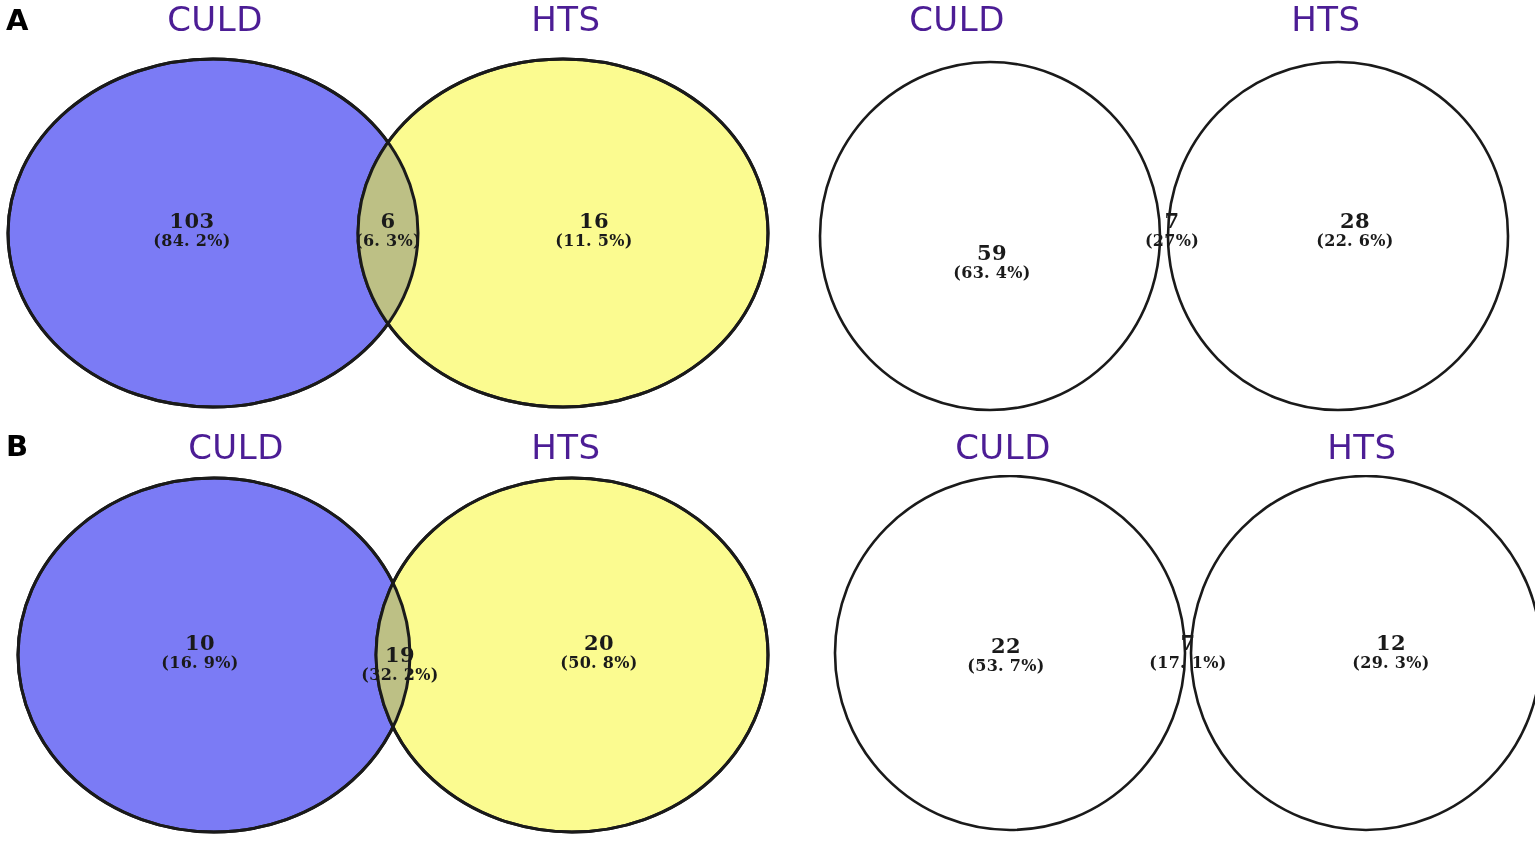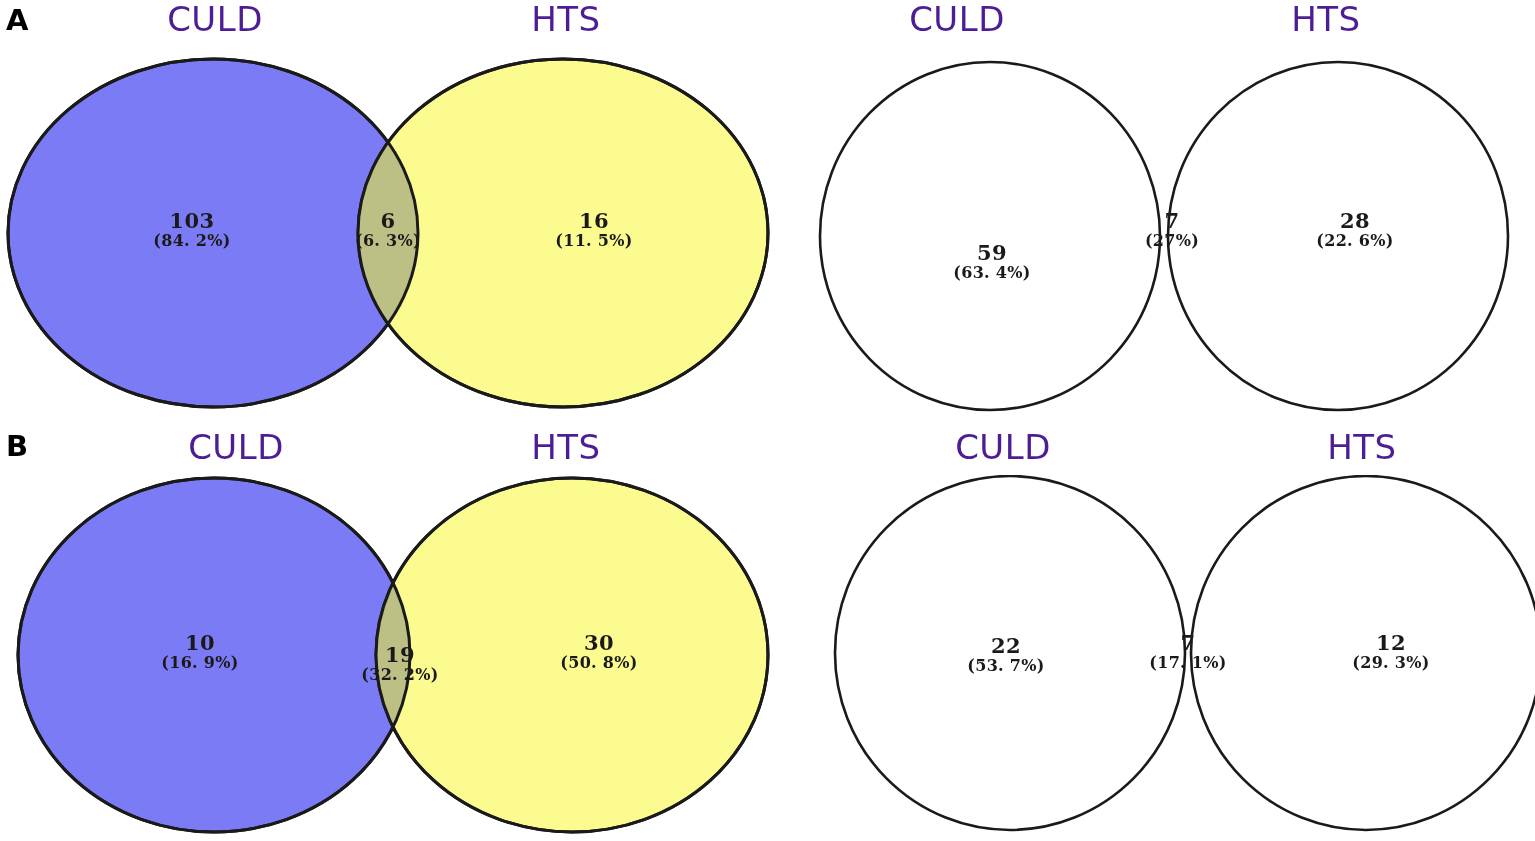--- a/index.html
+++ b/index.html
@@ -161,21 +161,21 @@
 
       <div class="count-group" style="left:200px; top:232px;">
         <span class="count-num">10</span>
         <span class="count-pct">(16. 9%)</span>
       </div>
       <div class="count-group" style="left:400px; top:232px;margin-top:12px;">
         <span class="count-num">19</span>
         <span class="count-pct">(32. 2%)</span>
       </div>
       <div class="count-group" style="left:599px; top:232px;">
-        <span class="count-num">30</span>
+        <span class="count-num">20</span>
         <span class="count-pct">(50. 8%)</span>
       </div>
     </div>
 
     <div class="venn-wrap">
       <div class="set-title" style="left:1003px; top:10px;">CULD</div>
       <div class="set-title" style="left:1362px; top:10px;">HTS</div>
 
       <svg class="venn-svg" style="left:790px; top:55px;" width="745" height="366" viewBox="0 0 745 366">
         <ellipse cx="220" cy="178" rx="175" ry="177" fill="#ffffff" stroke="#1a1a1a" stroke-width="2.6"></ellipse>

